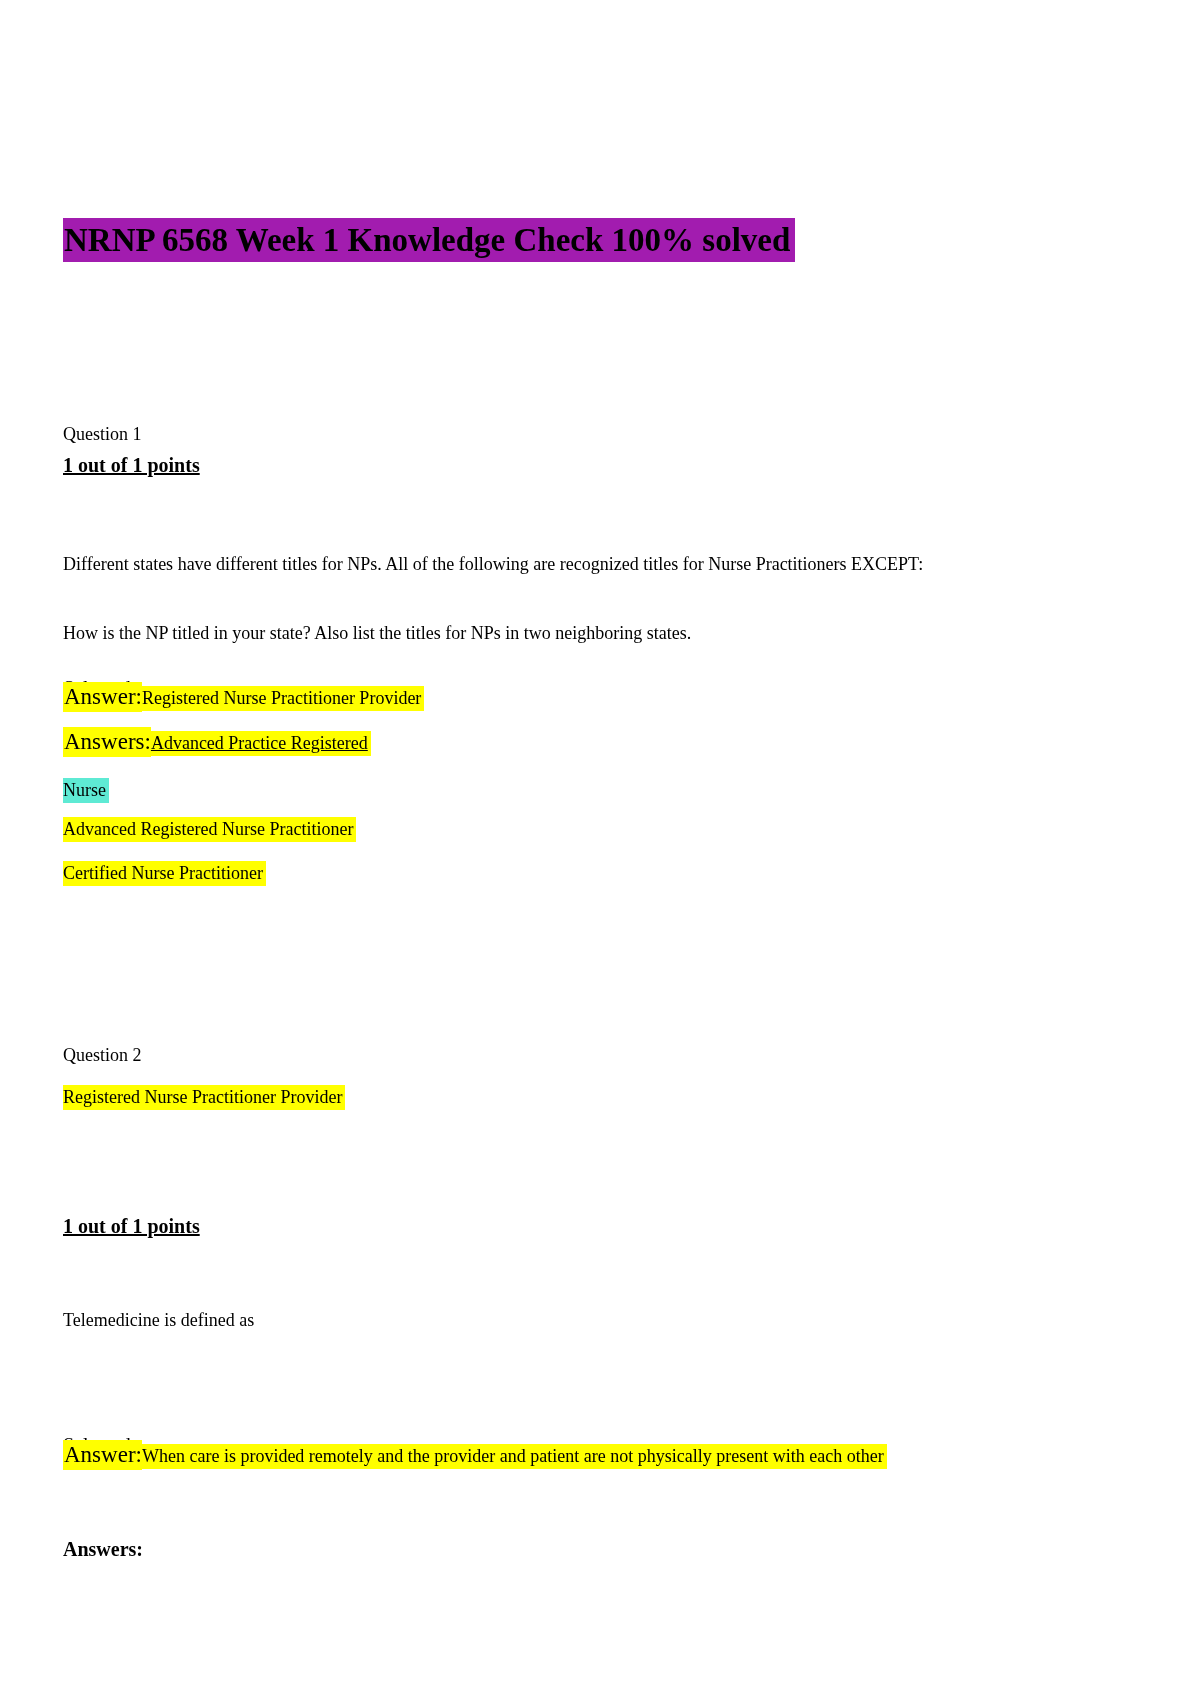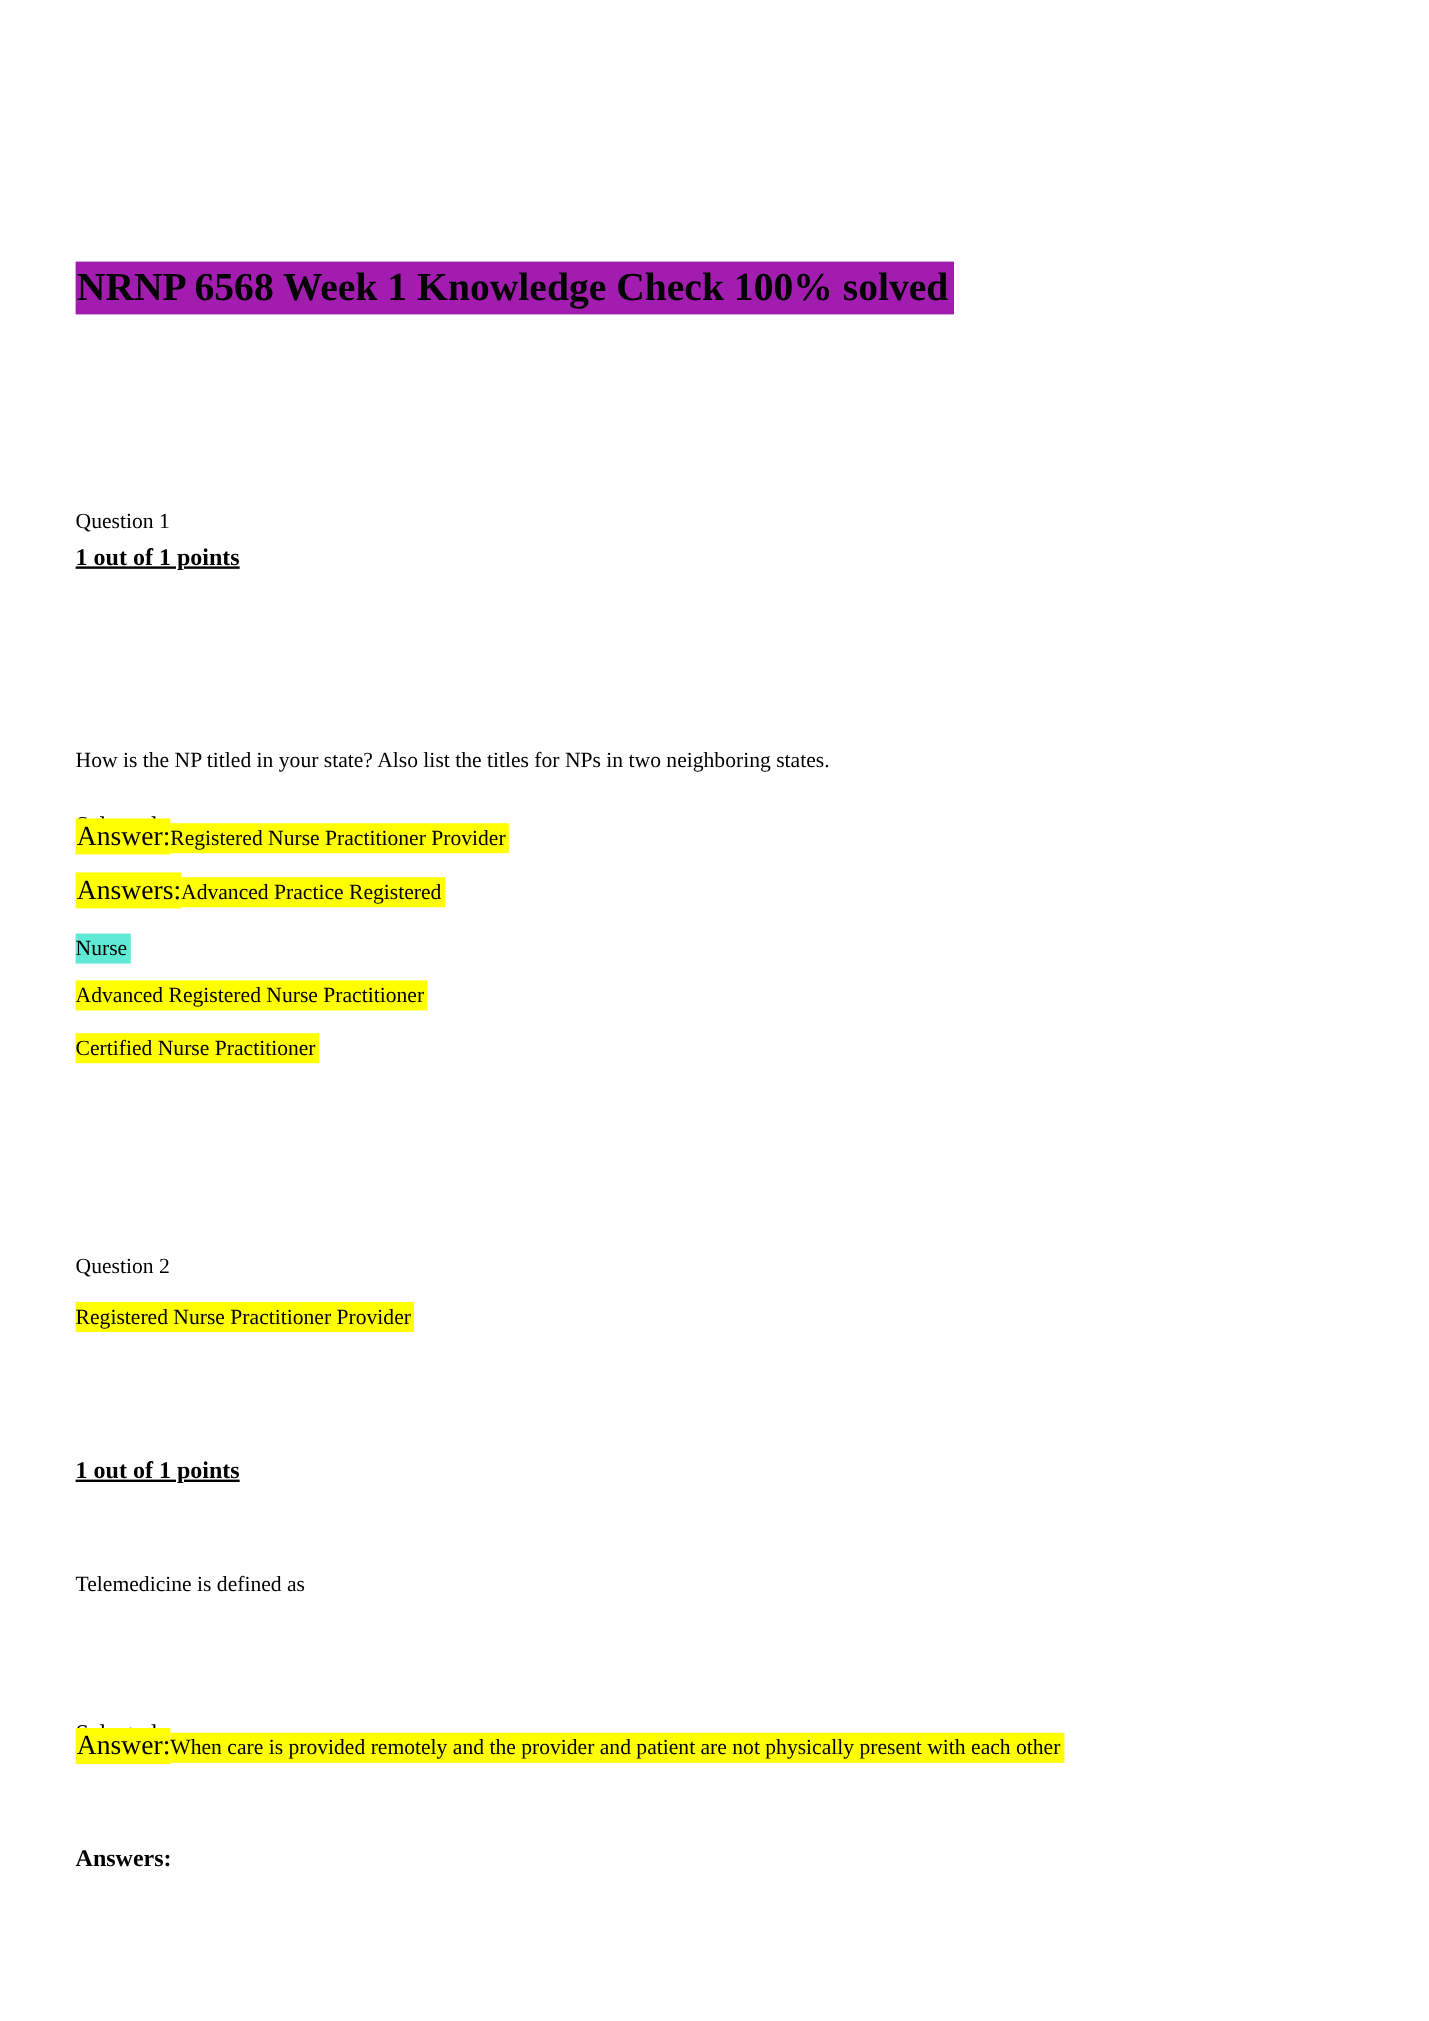--- a/index.html
+++ b/index.html
@@ -33,31 +33,32 @@
 <body>
 
 <div class="page">
 
   <div class="abs title-bar" style="background-color: #a21caf;">NRNP 6568 Week 1 Knowledge Check 100% solved</div>
 
   <div class="abs qlabel" style="top:423px">Question 1</div>
 
   <div class="abs points" style="top:453px">1 out of 1 points</div>
 
+  <div class="abs body-text" style="top:552px">Different states have different titles for NPs. All of the following are recognized titles for Nurse Practitioners EXCEPT:</div>
 
   <div class="abs body-text" style="top:621px">How is the NP titled in your state? Also list the titles for NPs in two neighboring states.</div>
 
   <div class="abs selected-heading" style="top:640px">Selected</div>
 
   <div class="abs" style="top:682px">
     <span class="ans-prefix" style="background-color: rgb(255, 255, 0);">Answer:</span><span class="ans-value" style="background-color: rgb(255, 255, 0);">Registered Nurse Practitioner Provider</span>
   </div>
 
   <div class="abs" style="top:727px">
-    <span class="ans-prefix" style="background-color: rgb(255, 255, 0);">Answers:</span><span class="ans-value" style="background-color: rgb(255, 255, 0);">Advanced Practice Registered</span>
+    <span class="ans-prefix" style="background-color: rgb(255, 255, 0);">Answers:</span><span class="ans-value" style="background-color: rgb(255, 255, 0); text-decoration: underline;">Advanced Practice Registered</span>
   </div>
 
   <div class="abs" style="top:778px">
     <span class="hl ans-value" style="background-color: #5eead4;">Nurse</span>
   </div>
 
   <div class="abs" style="top:817px">
     <span class="hl ans-value" style="background-color: rgb(255, 255, 0);">Advanced Registered Nurse Practitioner</span>
   </div>
 

